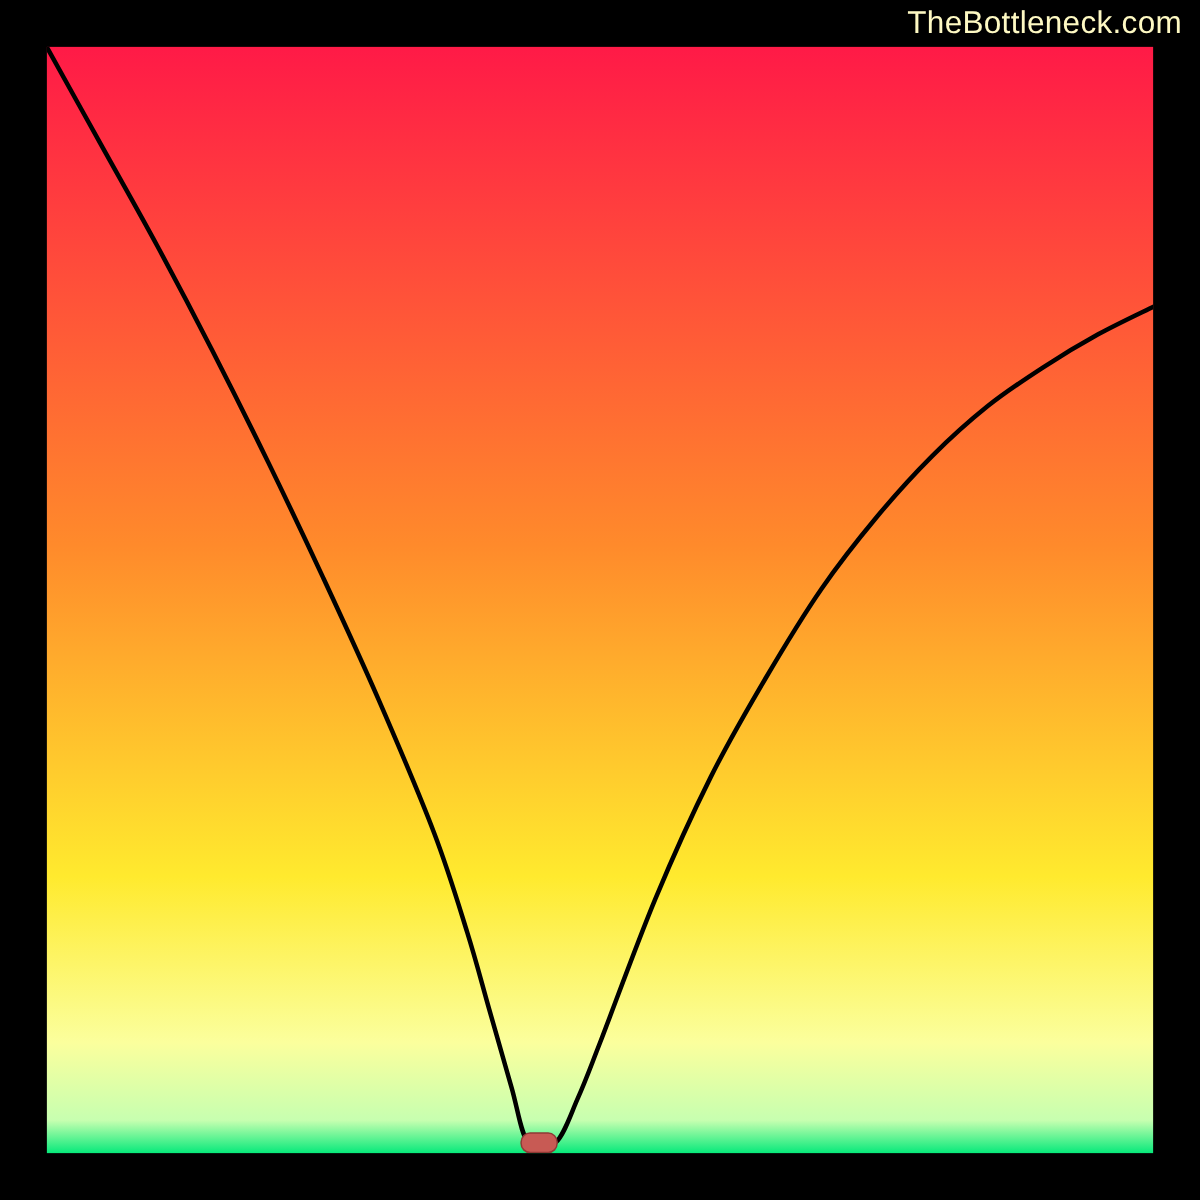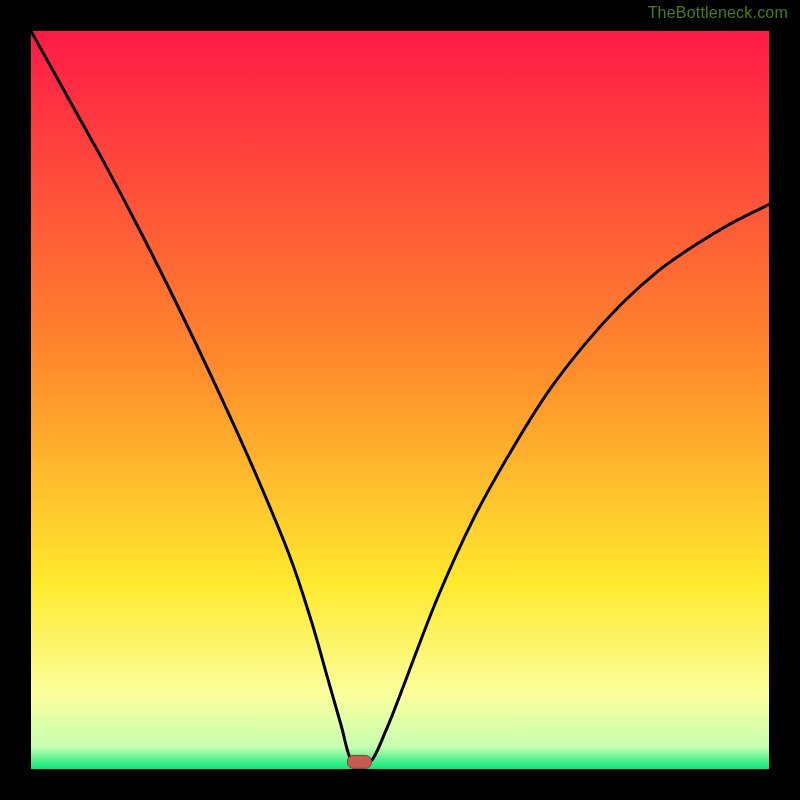--- a/index.html
+++ b/index.html
@@ -24,22 +24,22 @@
     left: 31px;
     top: 31px;
     width: 738px;
     height: 738px;
     overflow: hidden;
   }
   .watermark {
     position: absolute;
     top: 4px;
     right: 12px;
-    color: #4d7c0f;
-    font-size: 16px;
+    color: #fef9c3;
+    font-size: 21px;
     font-weight: 500;
     letter-spacing: 0.2px;
     user-select: none;
   }
   svg { display: block; }
 </style>
 </head>
 <body>
 
 <div class="frame">

